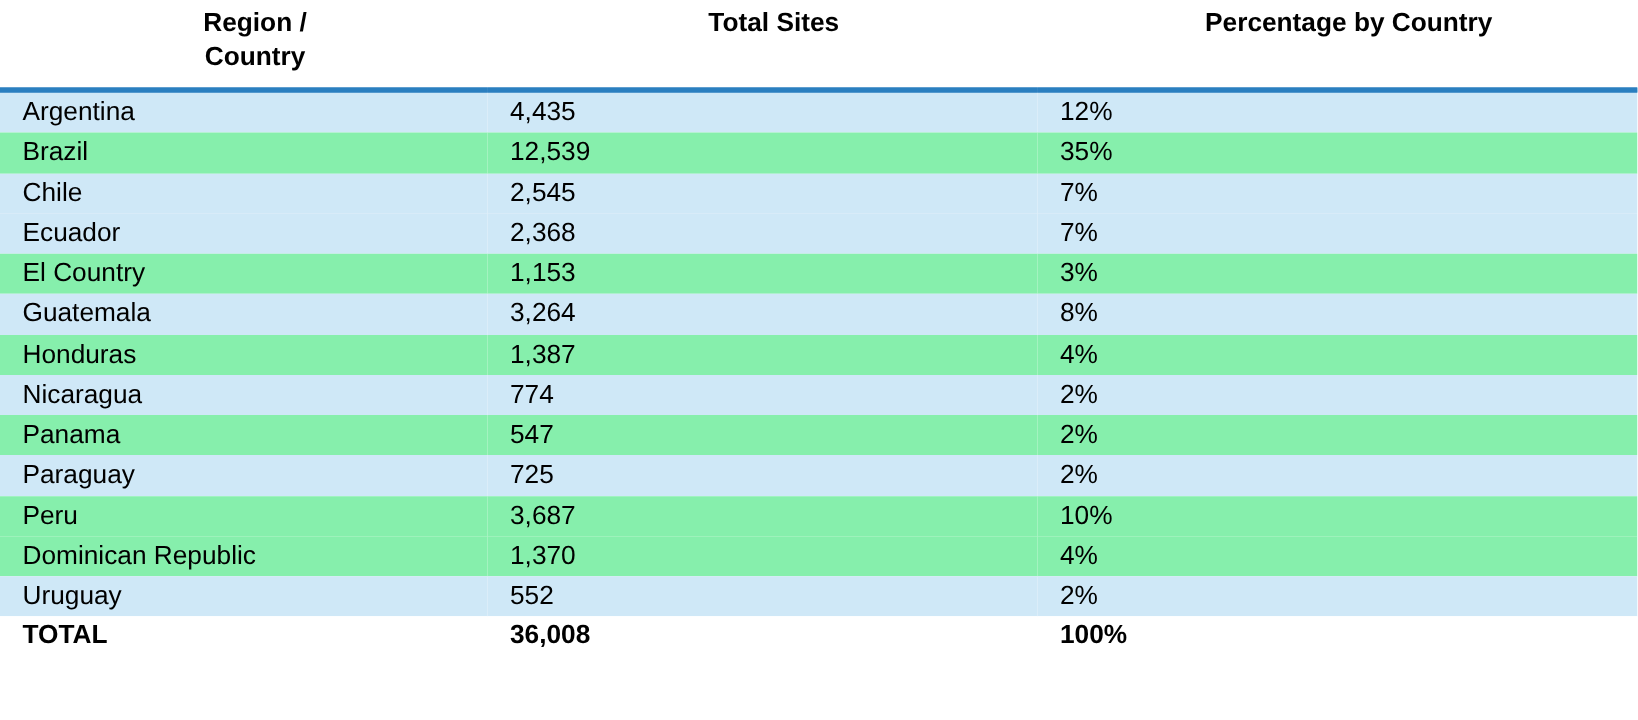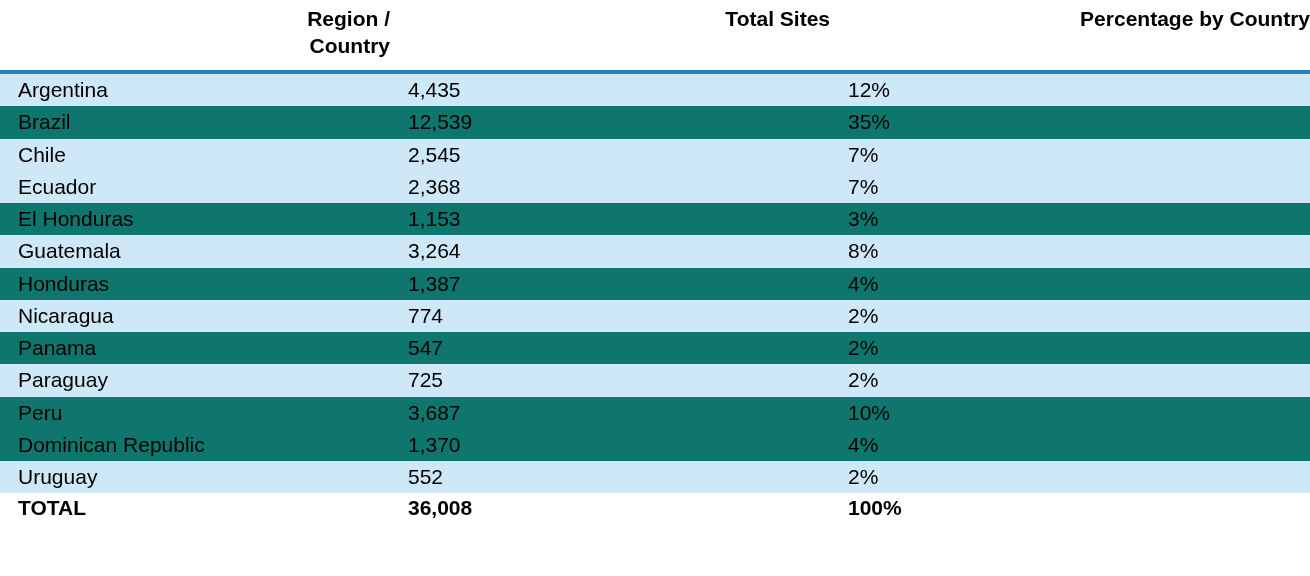--- a/index.html
+++ b/index.html
@@ -22,21 +22,21 @@
   table.data-table {
     border-collapse: collapse;
     width: 1310px;
     table-layout: fixed;
   }
   table.data-table col.c0 { width: 390px; }
   table.data-table col.c1 { width: 440px; }
   table.data-table col.c2 { width: 480px; }
 
   thead th {
-    text-align: right;
+    text-align: center;
     vertical-align: top;
     font-size: 21px;
     font-weight: bold;
     line-height: 1.28;
     padding: 6px 0 6px 18px;
     color: #000;
     background: #ffffff;
   }
   thead tr.header-row th {
     border-bottom: 4px solid #2a7fc0;
@@ -48,21 +48,21 @@
     padding: 5px 0 5px 18px;
     vertical-align: middle;
     height: 20px;
     white-space: nowrap;
     margin-left: 12px;
   }
   tbody tr.shaded td {
     background: #cfe8f7;
   }
   tbody tr.plain td {
-    background: #0f766e;
+    background: #86efac;
   }
   tbody tr.total-row td {
     background: #ffffff;
     font-weight: bold;
     padding-top: 4px;
   }
   .header-break { display: block; }
 </style>
 </head>
 <body>
@@ -99,21 +99,21 @@
         <td>Chile</td>
         <td>2,545</td>
         <td>7%</td>
       </tr>
       <tr class="shaded">
         <td>Ecuador</td>
         <td>2,368</td>
         <td>7%</td>
       </tr>
       <tr class="plain">
-        <td>El Honduras</td>
+        <td>El Country</td>
         <td>1,153</td>
         <td>3%</td>
       </tr>
       <tr class="shaded">
         <td>Guatemala</td>
         <td>3,264</td>
         <td>8%</td>
       </tr>
       <tr class="plain">
         <td>Honduras</td>

